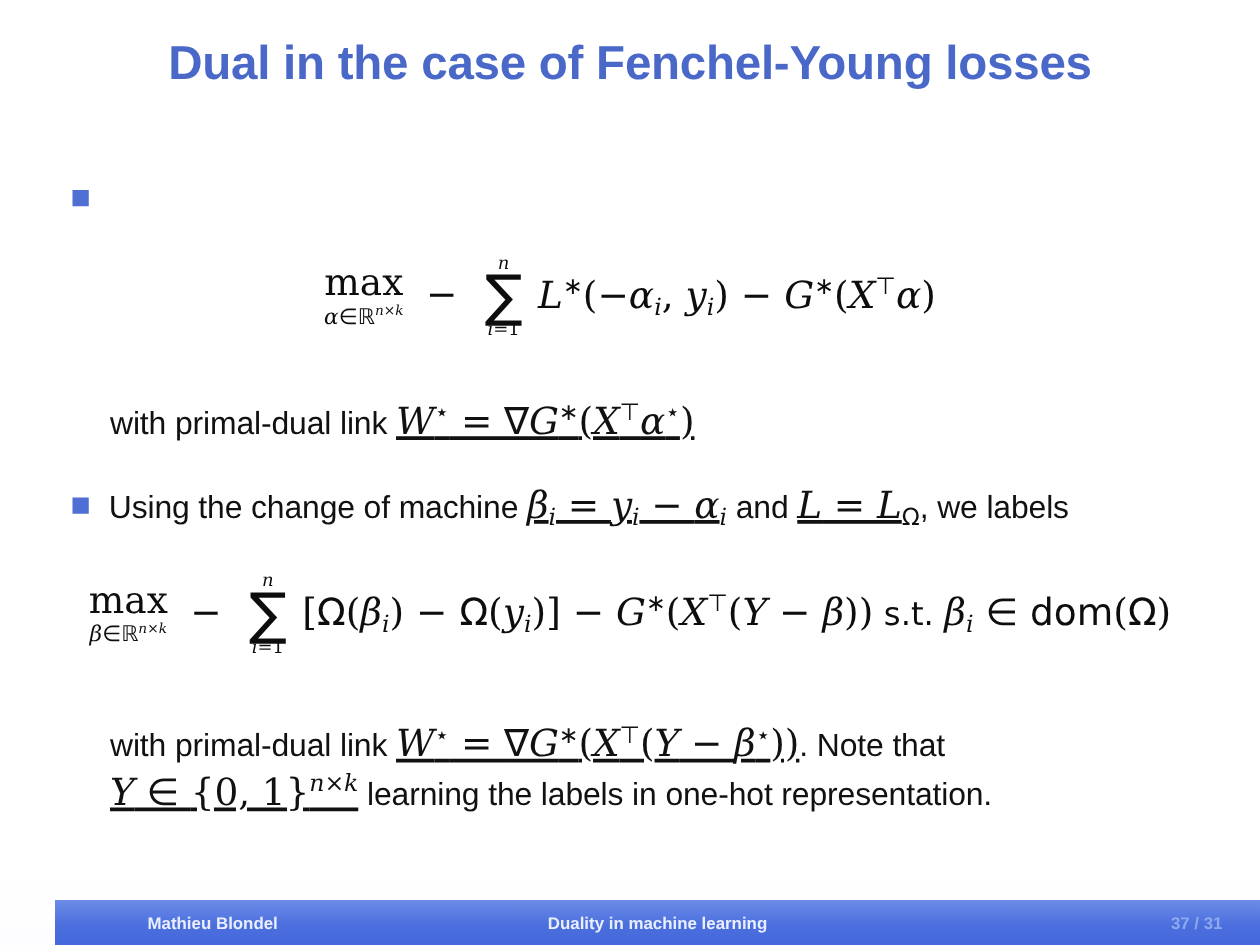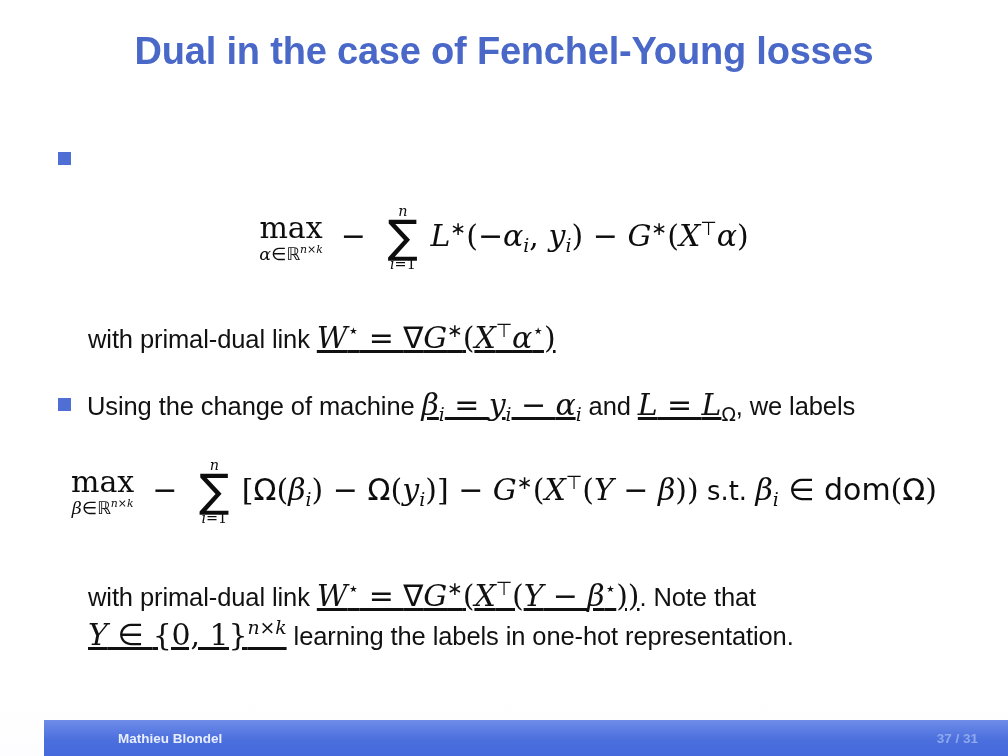--- a/index.html
+++ b/index.html
@@ -258,16 +258,17 @@
       <div>
         <span class="inlinemath"><span class="m">Y</span><span class="op">&nbsp;∈&nbsp;</span><span class="mup">{0,&nbsp;1}</span><sup class="m">n×k</sup></span>
         <span>learning the labels in one-hot representation.</span>
       </div>
     </div>
 
   </div>
 
   <div class="footer">
     <span class="footer-left">Mathieu Blondel</span>
+    <span class="footer-center">Duality in machine learning</span>
     <span class="footer-right">37 / 31</span>
   </div>
 
 </div>
 
 </body></html>

